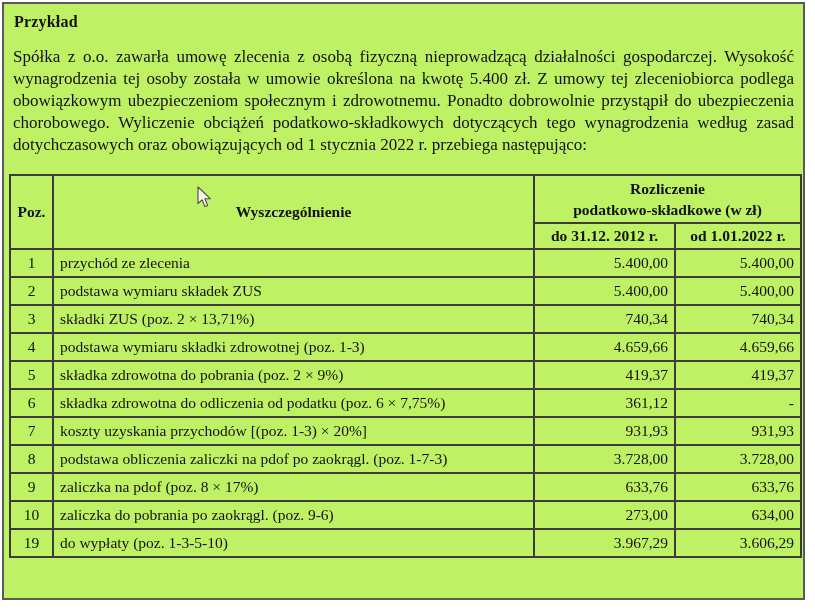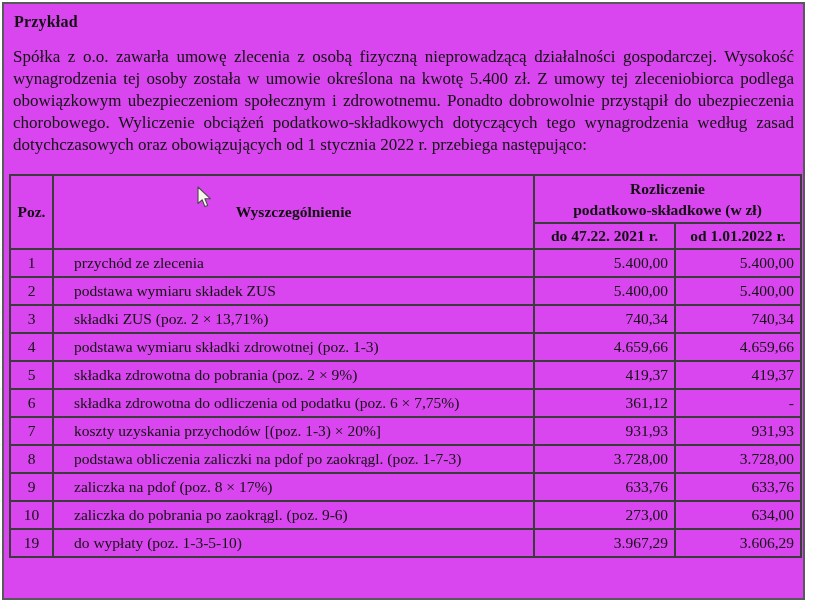--- a/index.html
+++ b/index.html
@@ -9,21 +9,21 @@
     font-family: "Liberation Serif", "DejaVu Serif", serif;
     color: #121212;
     overflow: hidden;
     position: relative;
   }
   .page {
     position: absolute;
     left: 2px; top: 2px;
     width: 803px; height: 598px;
     border: 2px solid #59595b;
-    background: #d946ef;
+    background: #bef264;
   }
   .title {
     margin: 9px 0 0 10px;
     font-size: 16px;
     font-weight: bold;
     letter-spacing: 0.2px;
   }
   .intro {
     margin: 15px 9px 0 9px;
     font-size: 17px;
@@ -45,21 +45,21 @@
   col.c-poz  { width: 43px; }
   col.c-spec { width: 481px; }
   col.c-2021 { width: 141px; }
   col.c-2022 { width: 126px; }
   th { font-weight: bold; text-align: center; }
   .h-main { height: 48px; }
   .h-sub  { height: 26px; }
   .group-head { line-height: 21px; margin-left: 13px; }
   tbody td { height: 28px; }
   td.poz   { text-align: center; padding: 0 2px; }
-  td.spec  { text-align: left; padding: 0 4px 0 20px; }
+  td.spec  { text-align: left; padding: 0 4px 0 6px; }
   td.num   { text-align: right; padding: 0 6px 0 12px; }
   .cursor {
     position: absolute;
     left: 197px; top: 186px;
     width: 16px; height: 24px;
     z-index: 10;
     pointer-events: none;
   }
 </style>
 </head>
@@ -81,21 +81,21 @@
     <thead>
       <tr class="h-main">
         <th rowspan="2">Poz.</th>
         <th rowspan="2">Wyszczególnienie</th>
         <th colspan="2" class="group-head">
           <span>Rozliczenie</span><br>
           <span>podatkowo-składkowe (w zł)</span>
         </th>
       </tr>
       <tr class="h-sub">
-        <th>do 47.22. 2021 r.</th>
+        <th>do 31.12. 2012 r.</th>
         <th>od 1.01.2022 r.</th>
       </tr>
     </thead>
     <tbody>
   <tr>
     <td class="poz">1</td>
     <td class="spec">przychód ze zlecenia</td>
     <td class="num">5.400,00</td>
     <td class="num">5.400,00</td>
   </tr>

